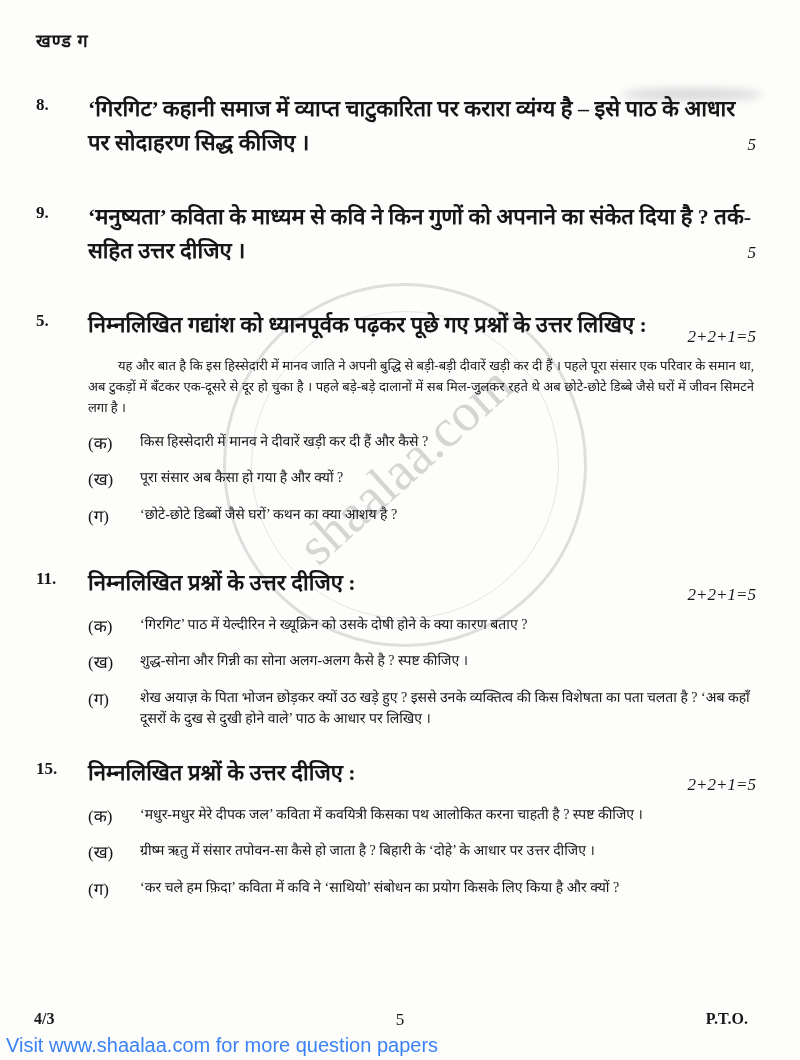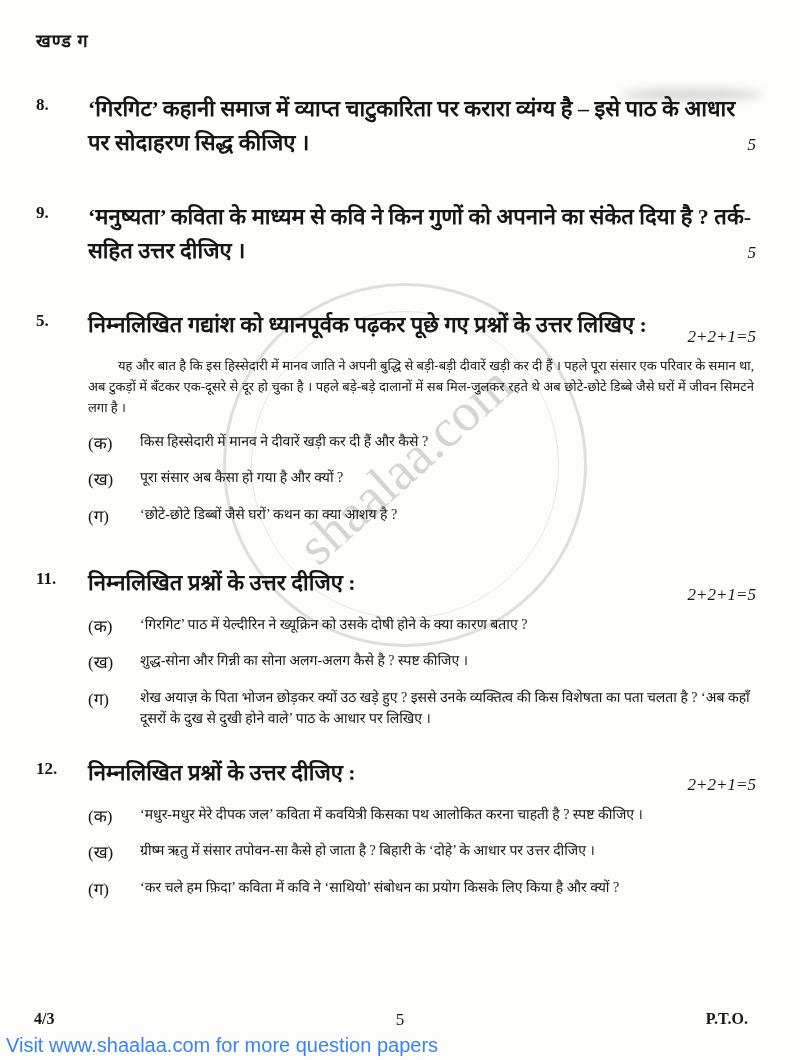--- a/index.html
+++ b/index.html
@@ -132,21 +132,21 @@
         </div>
         <div class="subpart">
           <div class="sp-label">(ग)</div>
           <div class="sp-text">शेख अयाज़ के पिता भोजन छोड़कर क्यों उठ खड़े हुए ? इससे उनके व्यक्तित्व की किस विशेषता का पता चलता है ? ‘अब कहाँ दूसरों के दुख से दुखी होने वाले’ पाठ के आधार पर लिखिए ।</div>
         </div>
       </div>
       <div class="marks marks-top">2+2+1=5</div>
     </div>
 
     <div class="question q12">
-      <div class="qnum">12.</div>
+      <div class="qnum">15.</div>
       <div class="qbody">
         <div class="qtext intro">निम्नलिखित प्रश्नों के उत्तर दीजिए :</div>
         <div class="subpart">
           <div class="sp-label">(क)</div>
           <div class="sp-text">‘मधुर-मधुर मेरे दीपक जल’ कविता में कवयित्री किसका पथ आलोकित करना चाहती है ? स्पष्ट कीजिए ।</div>
         </div>
         <div class="subpart">
           <div class="sp-label">(ख)</div>
           <div class="sp-text">ग्रीष्म ऋतु में संसार तपोवन-सा कैसे हो जाता है ? बिहारी के ‘दोहे’ के आधार पर उत्तर दीजिए ।</div>
         </div>

